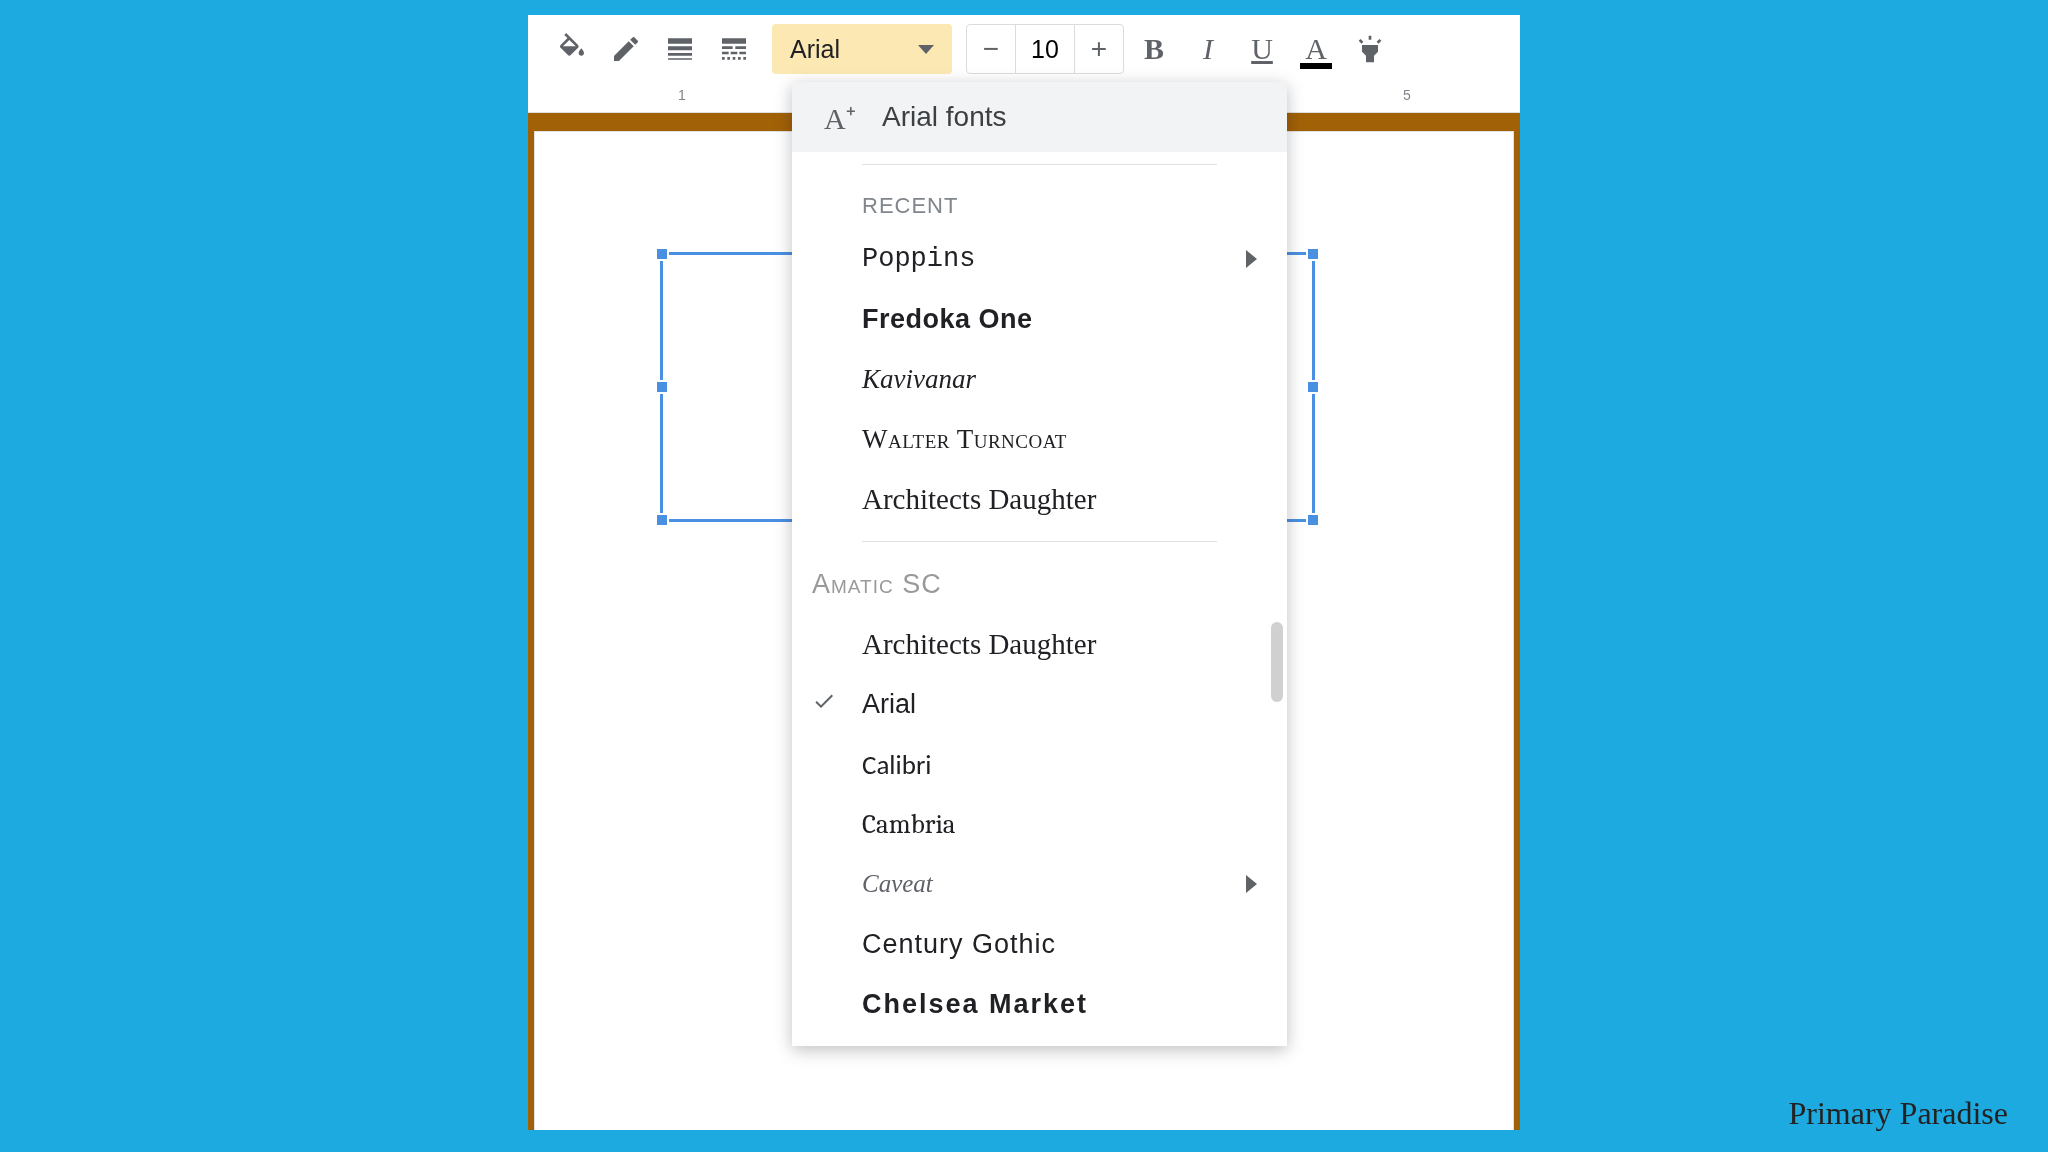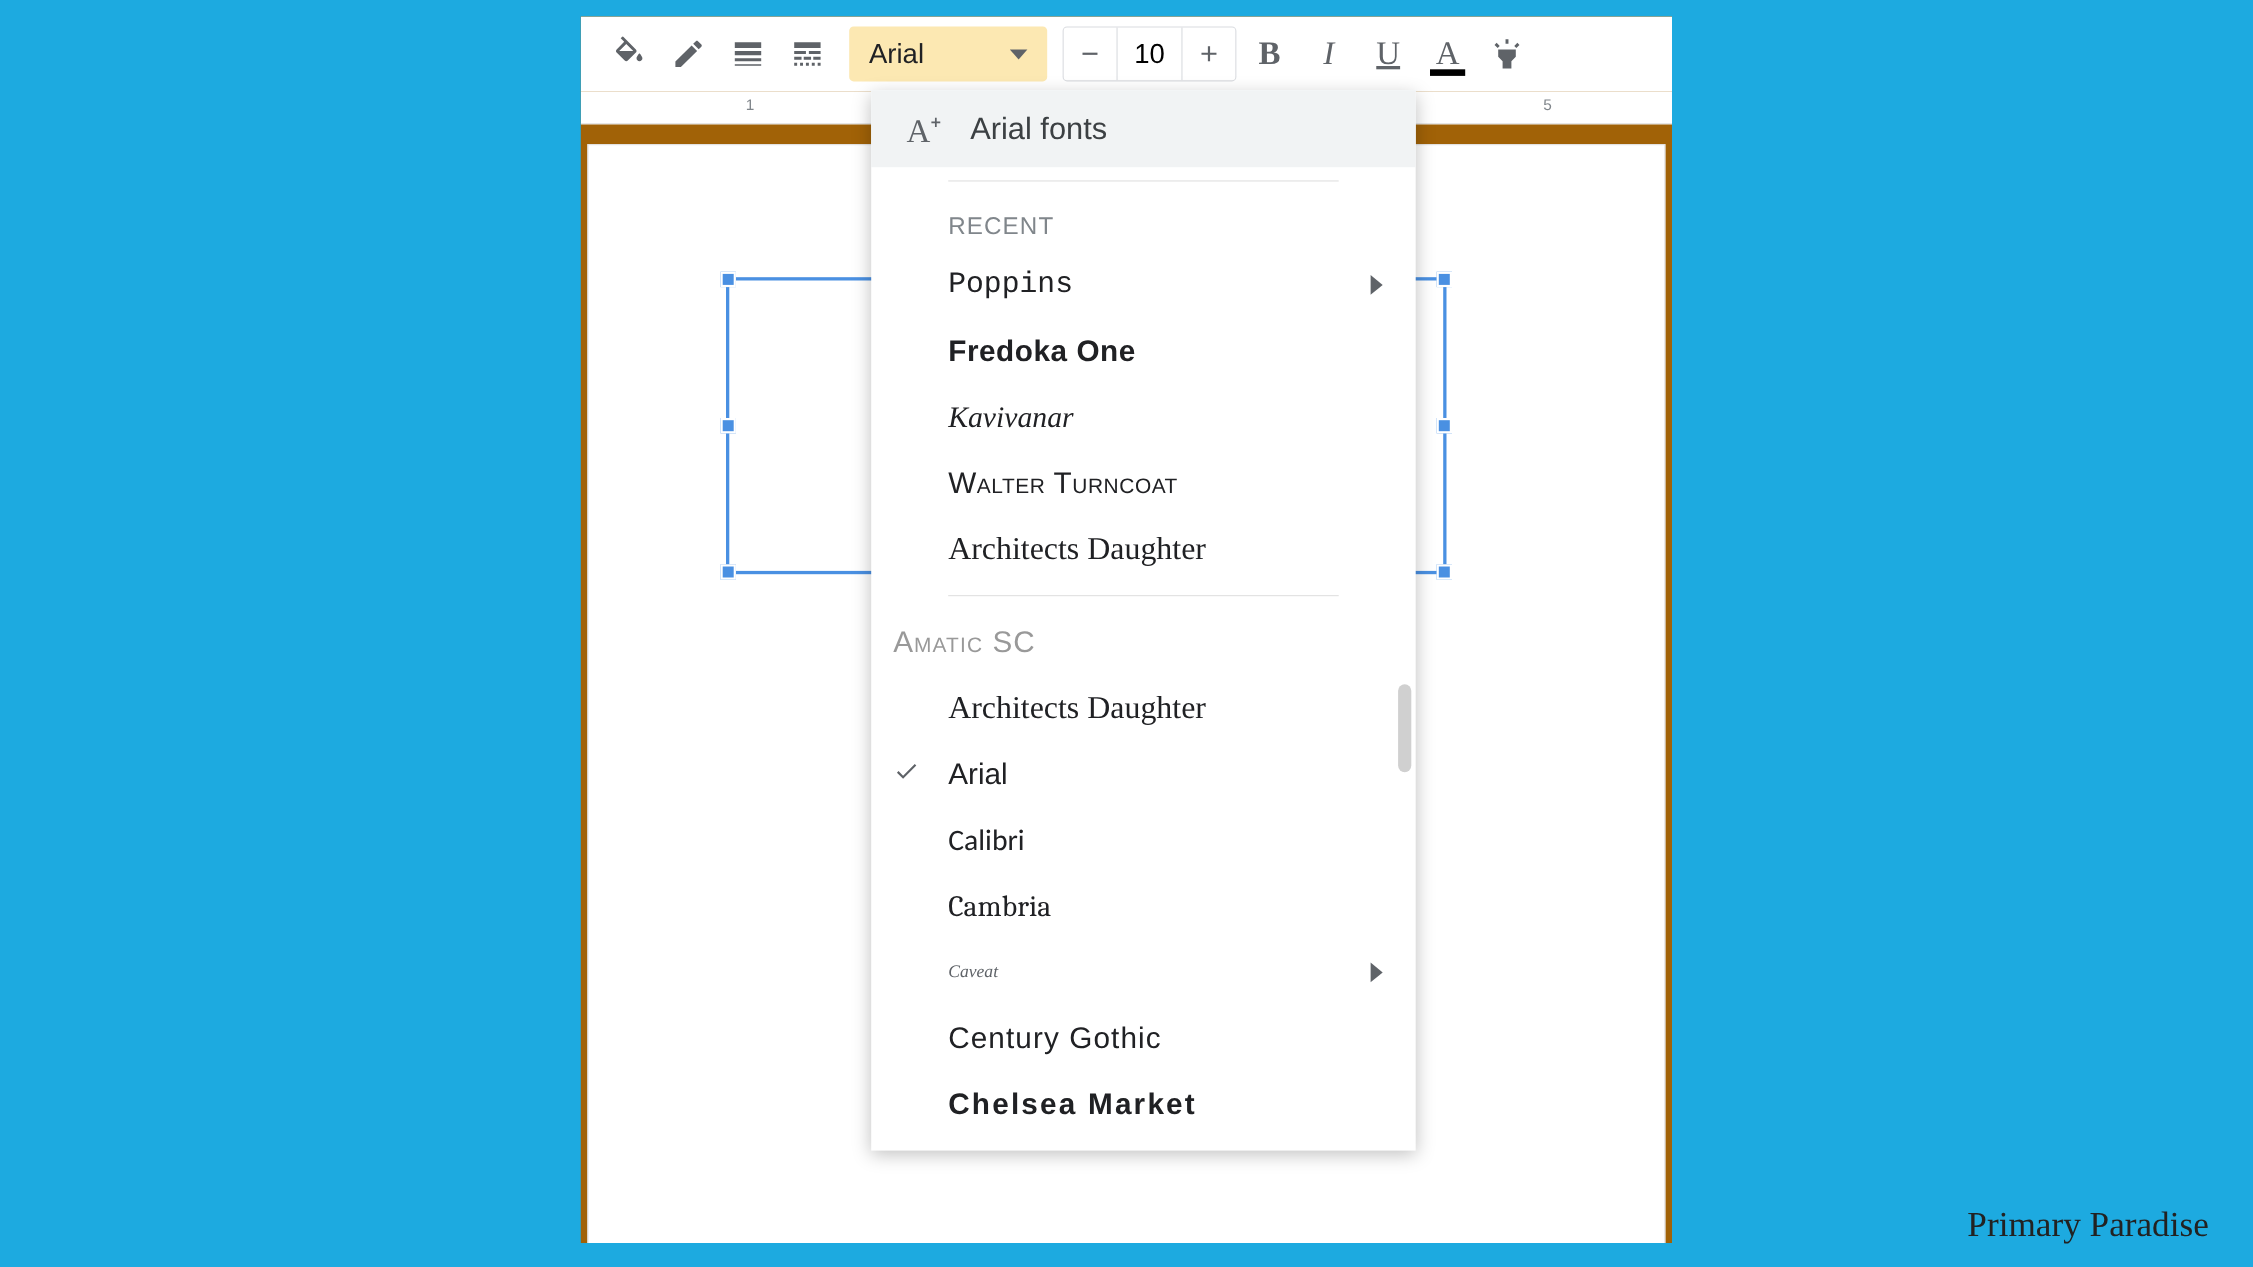--- a/index.html
+++ b/index.html
@@ -191,27 +191,27 @@
       right: 4px;
       top: 540px;
       width: 12px;
       height: 80px;
       background: #d0d0d0;
       border-radius: 6px;
     }
     .font-poppins { font-family: Liberation Mono, monospace; font-weight: 400; }
     .font-fredoka { font-weight: 900; letter-spacing: 0.5px; }
     .font-kavivanar { font-style: italic; font-family: 'Comic Sans MS', cursive; }
-    .font-walter { font-variant: small-caps; font-family: Liberation Sans, sans-serif; letter-spacing: 0.5px; }
+    .font-walter { font-variant: small-caps; font-family: Liberation Serif, serif; letter-spacing: 0.5px; }
     .font-architects { font-family: 'Brush Script MT', cursive; font-size: 29px; }
     .font-amatic { font-variant: small-caps; color: #999; letter-spacing: 1px; font-family: 'Arial Narrow', sans-serif; padding-left: 20px; }
     .font-arial { font-family: Arial; }
     .font-calibri { font-family: Calibri, sans-serif; }
     .font-cambria { font-family: Cambria, Georgia, serif; }
-    .font-caveat { font-style: italic; font-family: 'Brush Script MT', cursive; color: #5f6368; font-size: 16px; }
+    .font-caveat { font-style: italic; font-family: 'Brush Script MT', cursive; color: #5f6368; font-size: 25px; }
     .font-century { font-family: 'Century Gothic', Verdana, sans-serif; letter-spacing: 1px; }
     .font-chelsea { font-weight: 900; letter-spacing: 2px; }
     .watermark {
       position: absolute;
       right: 40px;
       bottom: 20px;
       font-family: 'Brush Script MT', cursive;
       font-size: 32px;
       color: #222;
     }

